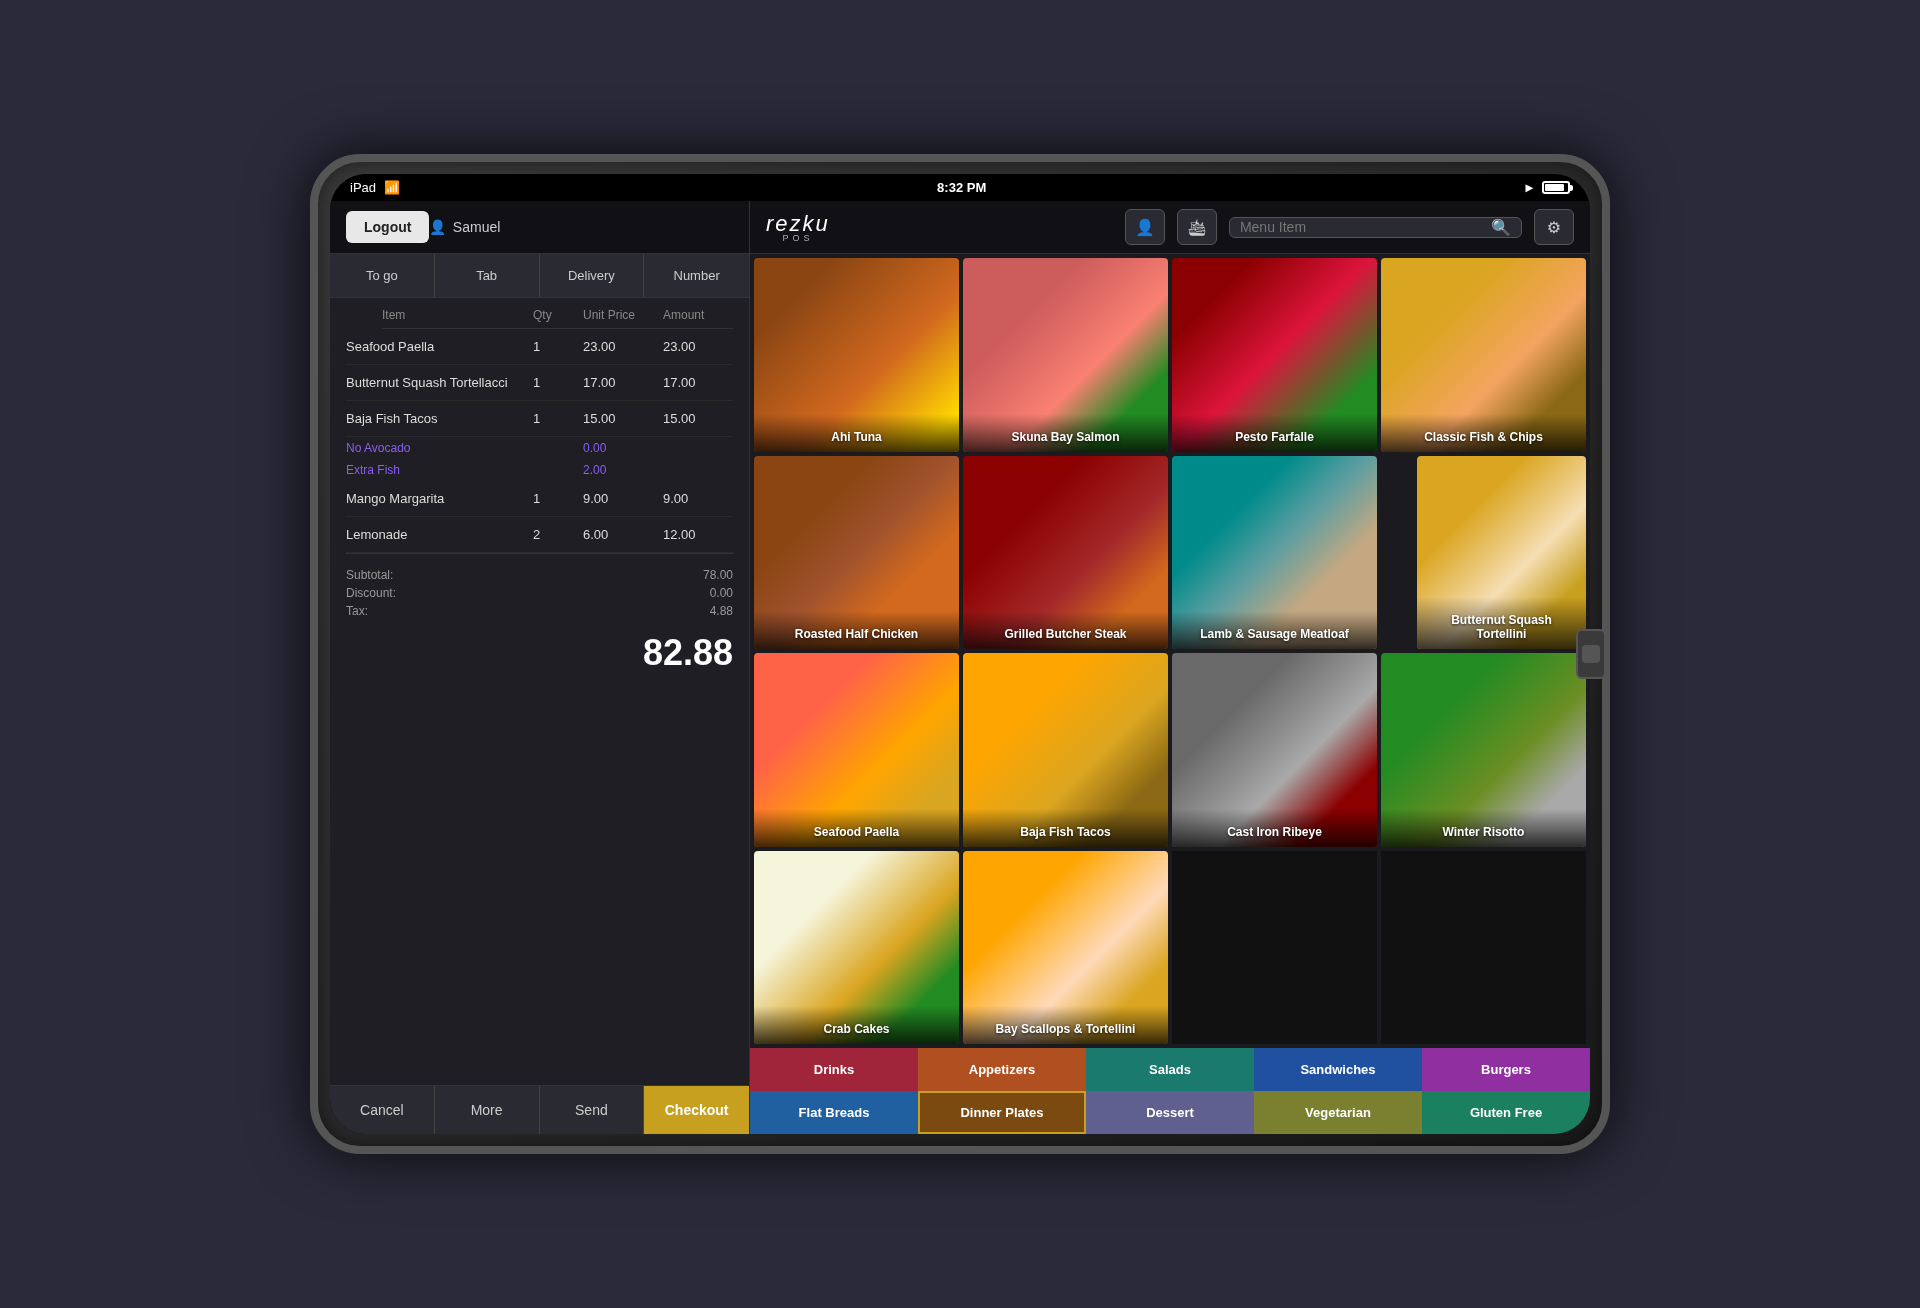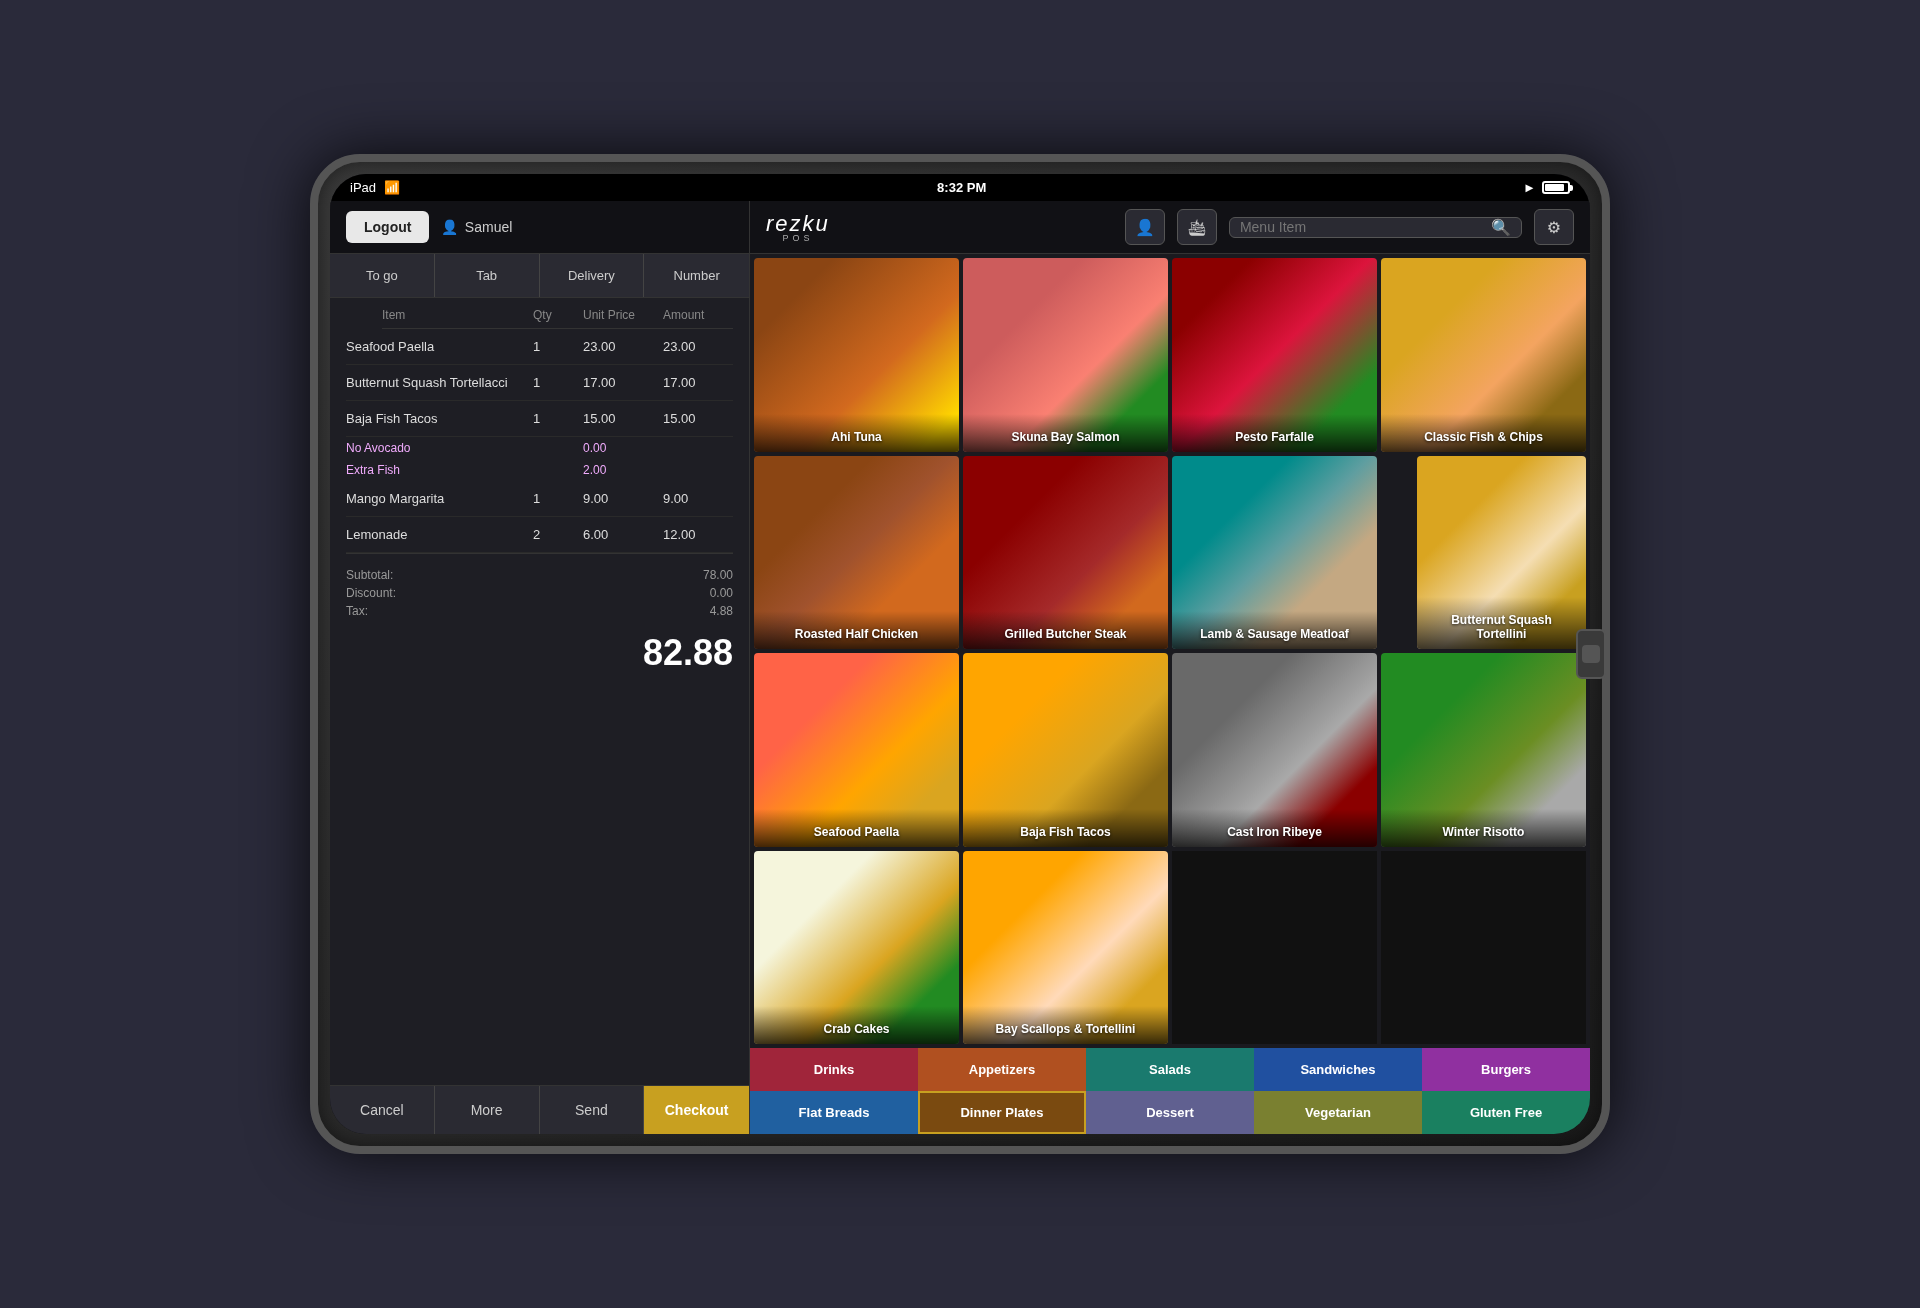--- a/index.html
+++ b/index.html
@@ -89,21 +89,20 @@
       flex-direction: column;
       border-right: 1px solid #333;
     }
 
     
     .left-header {
       background: #111115;
       display: flex;
       align-items: center;
       padding: 10px 16px;
-      gap: 12px;
       border-bottom: 1px solid #333;
     }
 
     .logout-btn {
       background: #e8e8e8;
       color: #222;
       border: none;
       border-radius: 6px;
       padding: 8px 18px;
       font-size: 14px;
@@ -162,21 +161,21 @@
       color: #ddd;
       font-size: 13px;
       border-bottom: 1px solid #2a2a2a;
       align-items: center;
     }
 
     .order-item-modifier {
       display: grid;
       grid-template-columns: 1fr 50px 80px 70px;
       padding: 4px 0;
-      color: #f0abfc;
+      color: #8b5cf6;
       font-size: 12px;
     }
 
     .order-totals {
       padding: 12px 0 4px;
       border-top: 1px solid #333;
     }
 
     .totals-row {
       display: flex;

